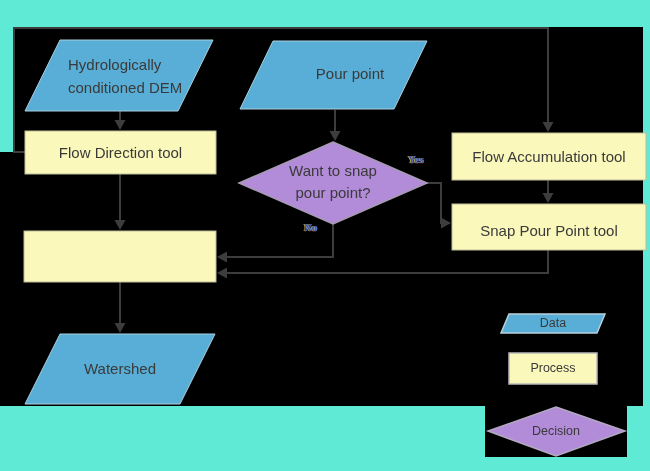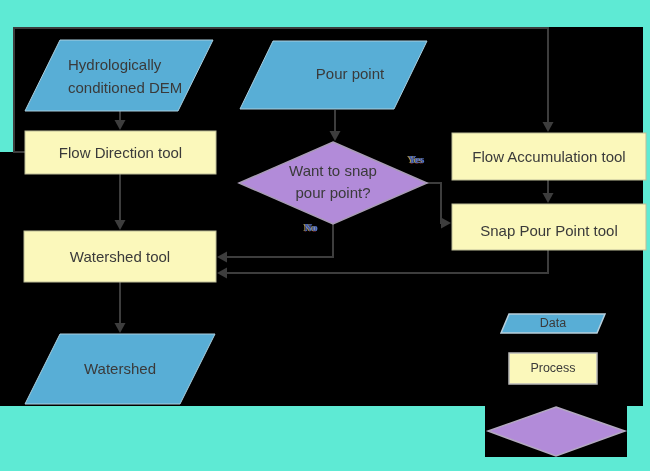--- a/index.html
+++ b/index.html
@@ -97,23 +97,23 @@
   <div class="label" style="left:273px;top:41px;width:154px;height:66px;">Pour point</div>
 
   <div class="label" style="left:25px;top:131px;width:191px;height:43px;">Flow Direction tool</div>
 
   <div class="label" style="left:452px;top:133px;width:194px;height:47px;">Flow Accumulation tool</div>
 
   <div class="label" style="left:278px;top:148px;width:110px;height:68px;">Want to snap pour point?</div>
 
   <div class="label" style="left:452px;top:204px;width:194px;height:53px;">Snap Pour Point tool</div>
 
-  <div class="label" style="left:24px;top:231px;width:192px;height:51px;">Watershed tool</div>
 
   <div class="label" style="left:45px;top:334px;width:150px;height:70px;">Watershed</div>
 
   <span class="edge-label" style="left:408px;top:154px;">Yes</span>
   <span class="edge-label" style="left:304px;top:222px;">No</span>
 
   <div class="label legend-label" style="left:509px;top:353px;width:88px;height:31px;">Process</div>
   <div class="label legend-label" style="left:503px;top:314px;width:100px;height:19px;">Data</div>
+  <div class="label legend-label" style="left:496px;top:420px;width:120px;height:22px;">Decision</div>
 
 </div>
 
 </body></html>

